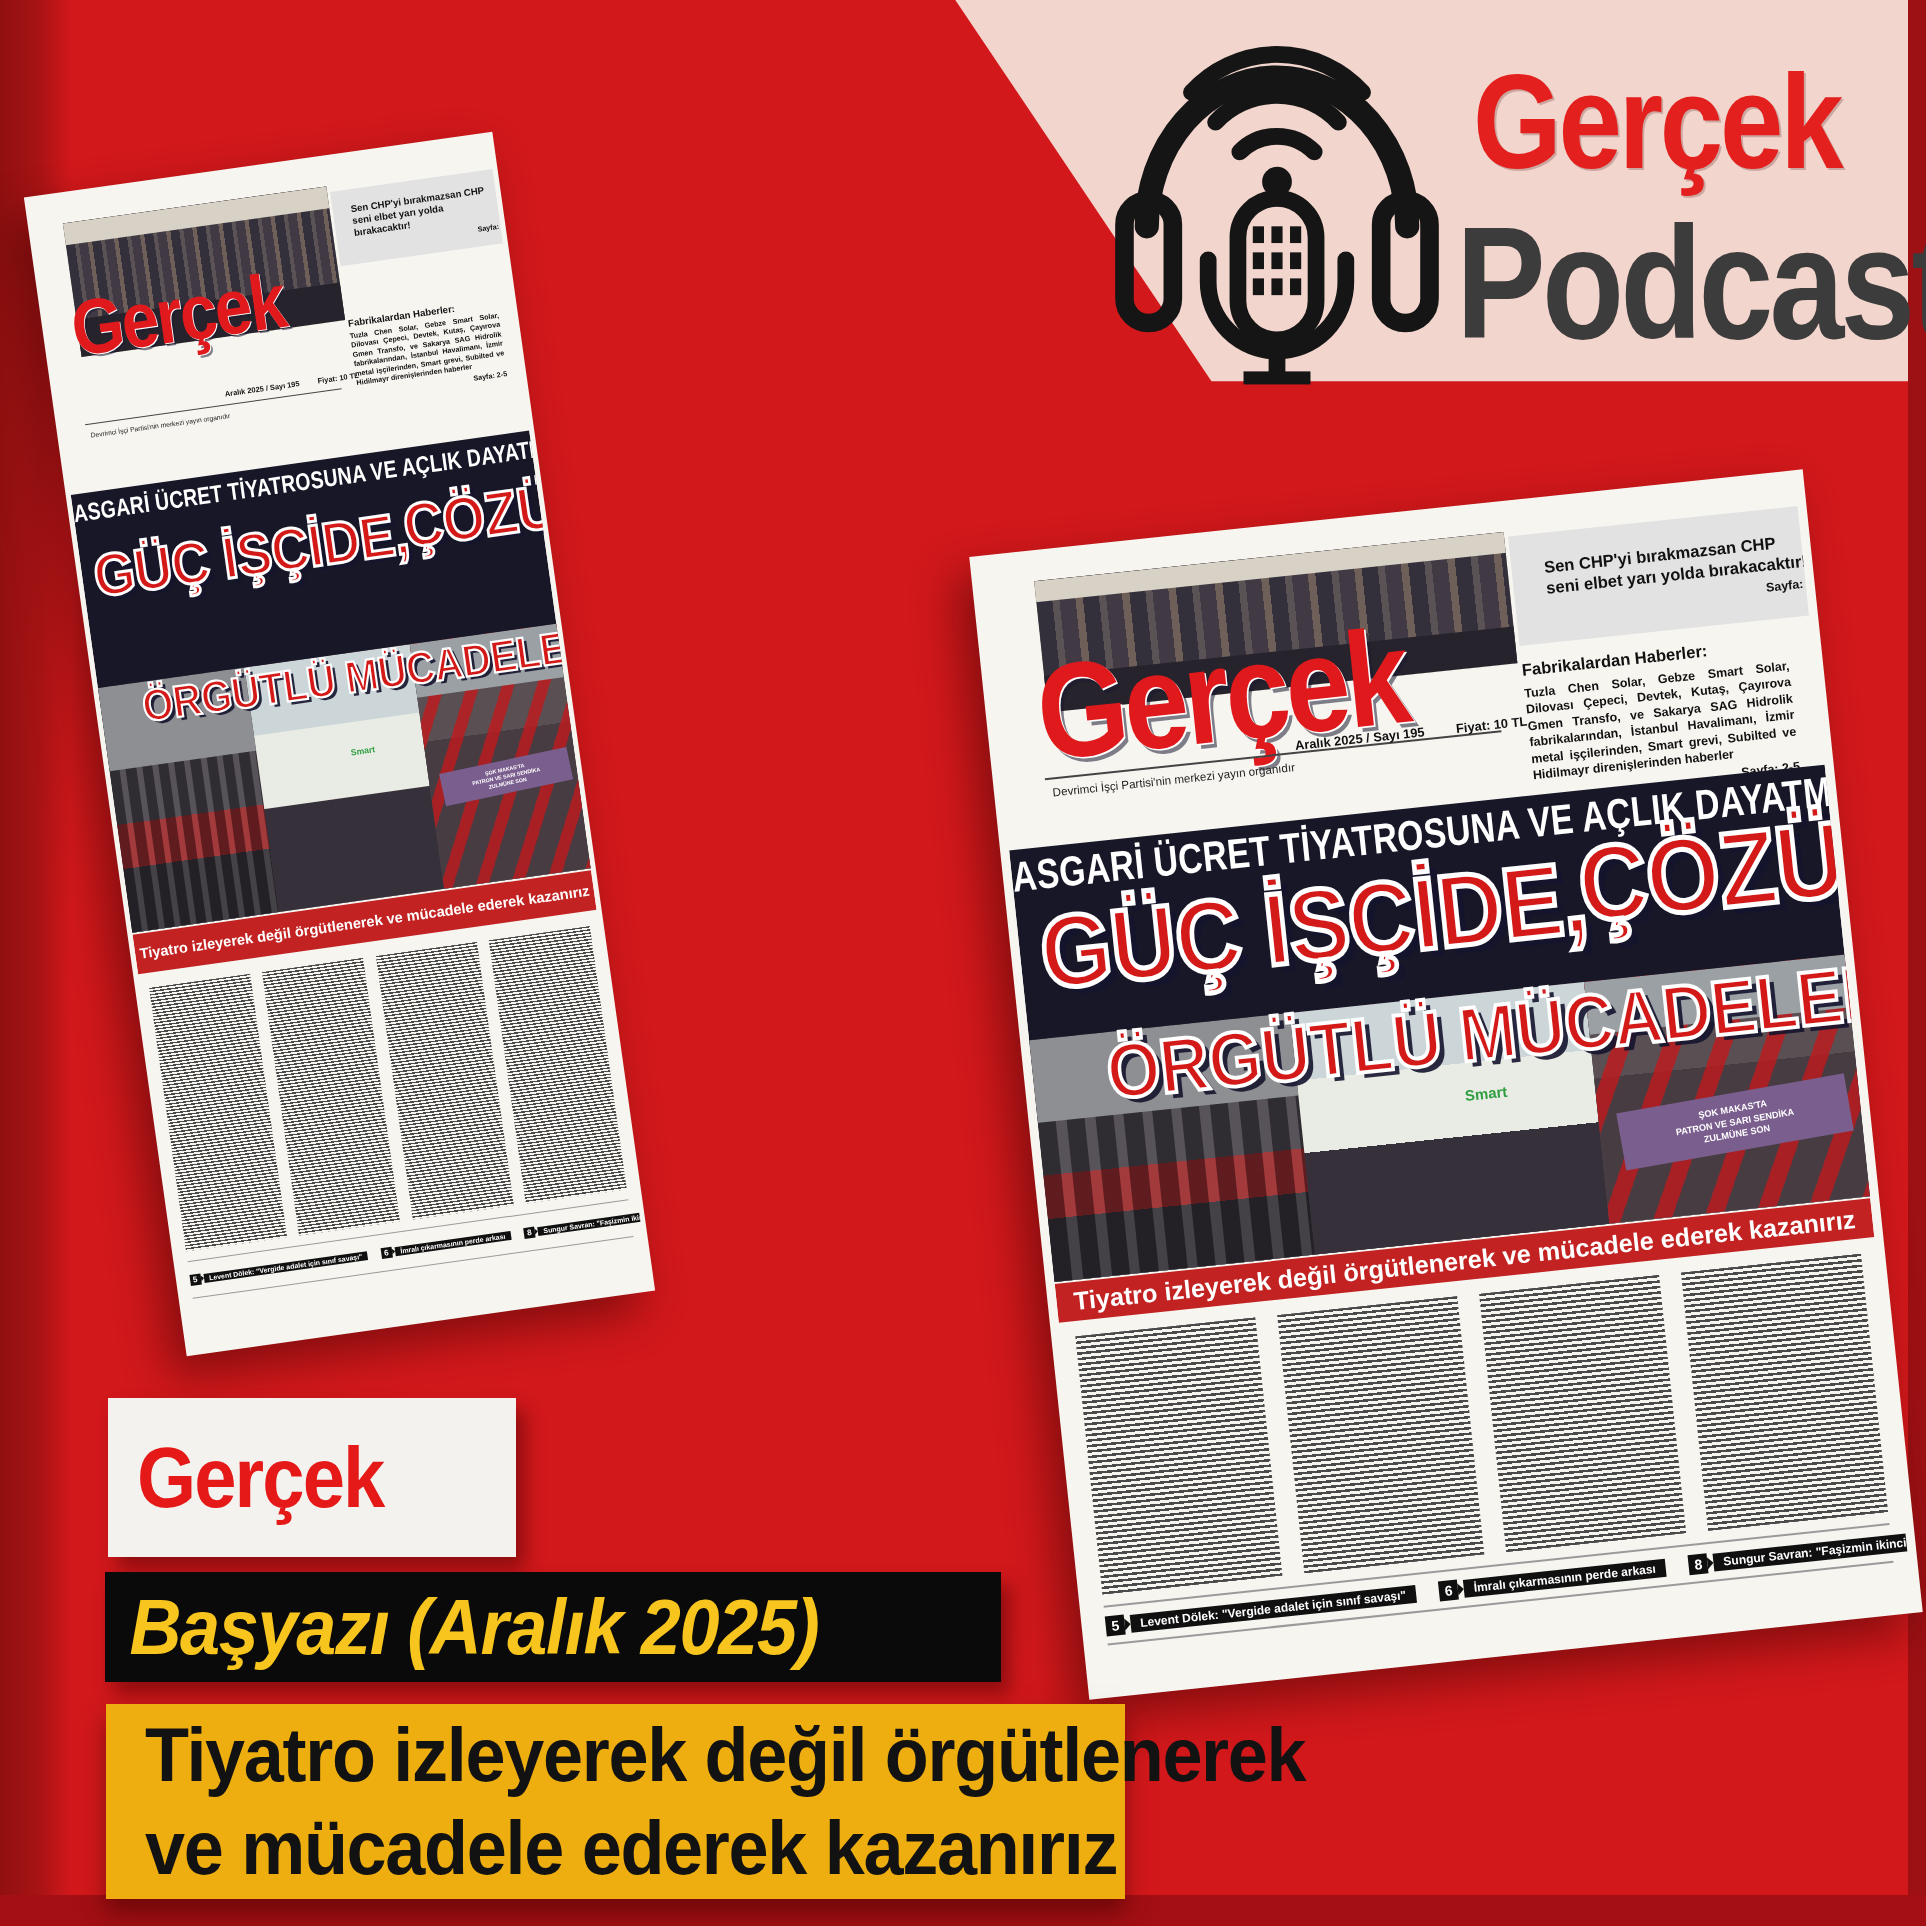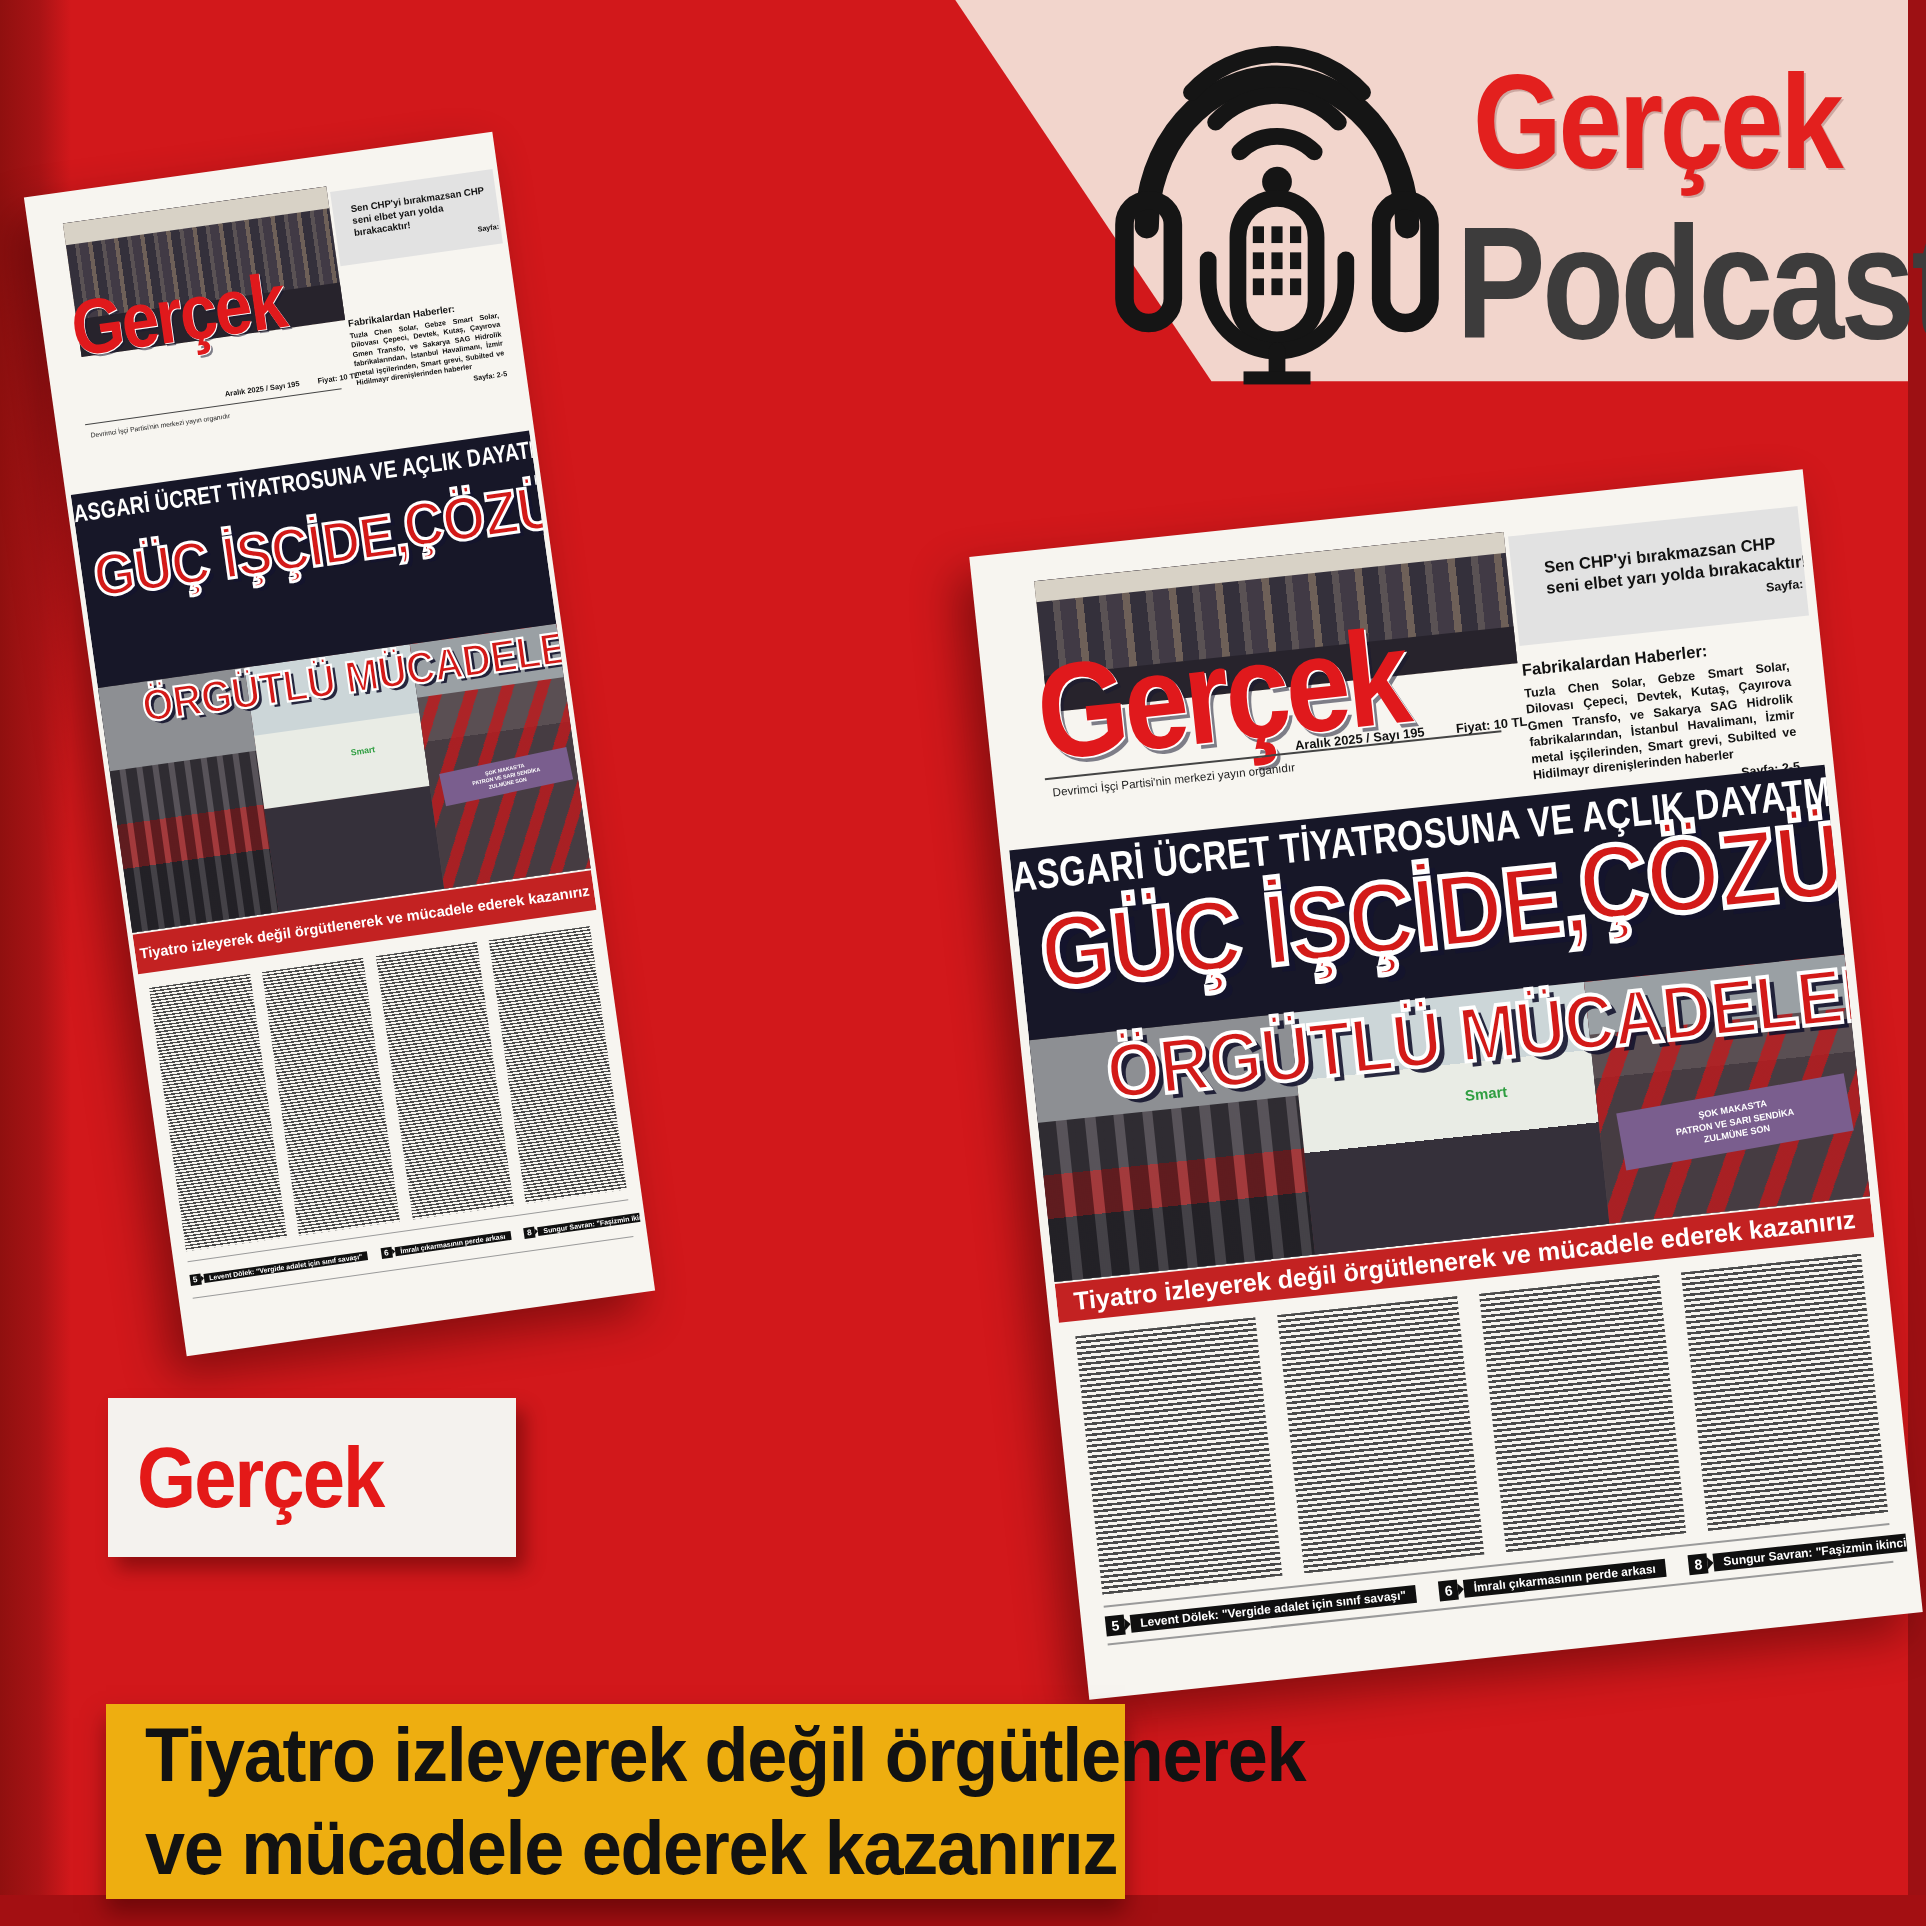--- a/index.html
+++ b/index.html
@@ -278,19 +278,22 @@
             <span class="ftab-arrow"></span>
             <span class="ftab-label">Sungur Savran: "Faşizmin ikinci baharı"</span>
         </div>
       </div>
     </div>
   </div>
 
   <div class="cap-white">
     <span class="cap-brand">Gerçek</span>
   </div>
+  <div class="cap-black">
+    <span class="cap-episode">Başyazı (Aralık 2025)</span>
+  </div>
   <div class="cap-gold">
     <div class="cap-line">Tiyatro izleyerek değil örgütlenerek</div>
     <div class="cap-line">ve mücadele ederek kazanırız</div>
   </div>
 
 </div>
 
 
 </body></html>

